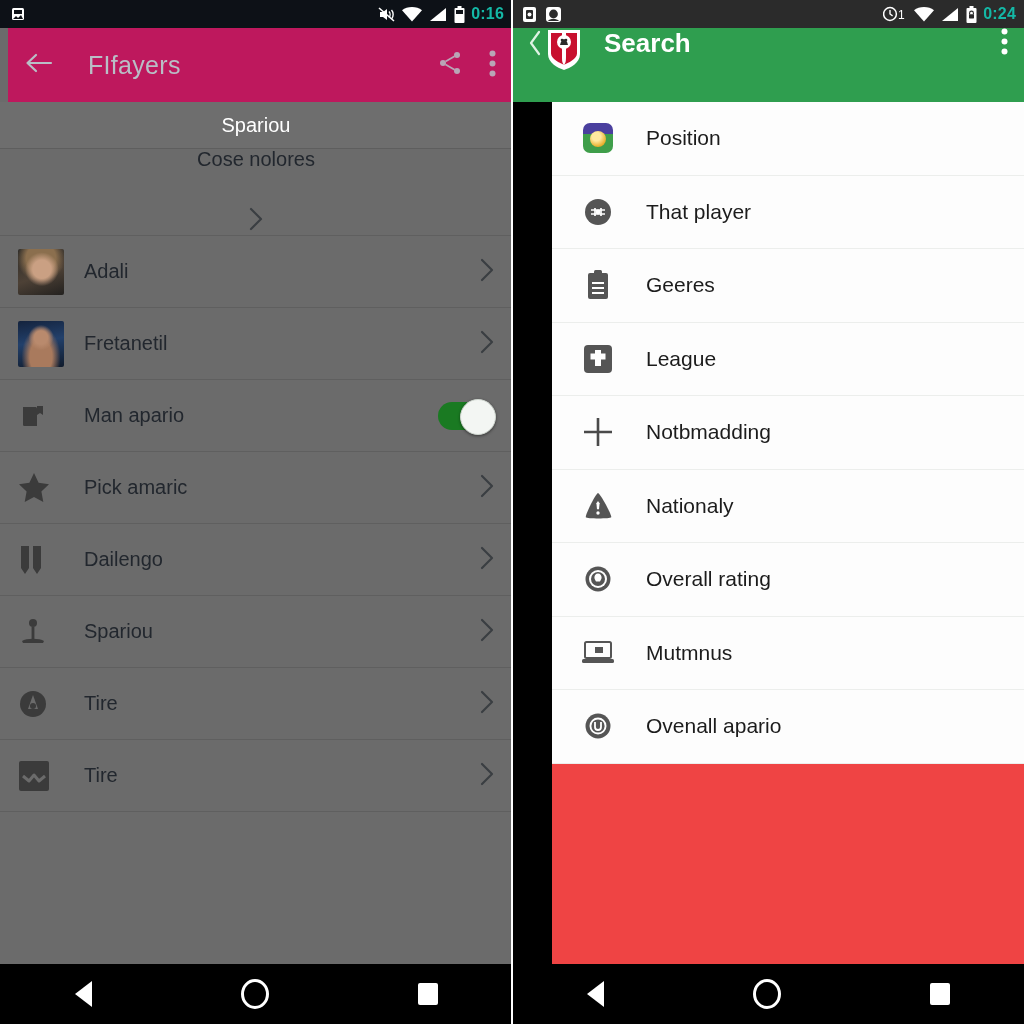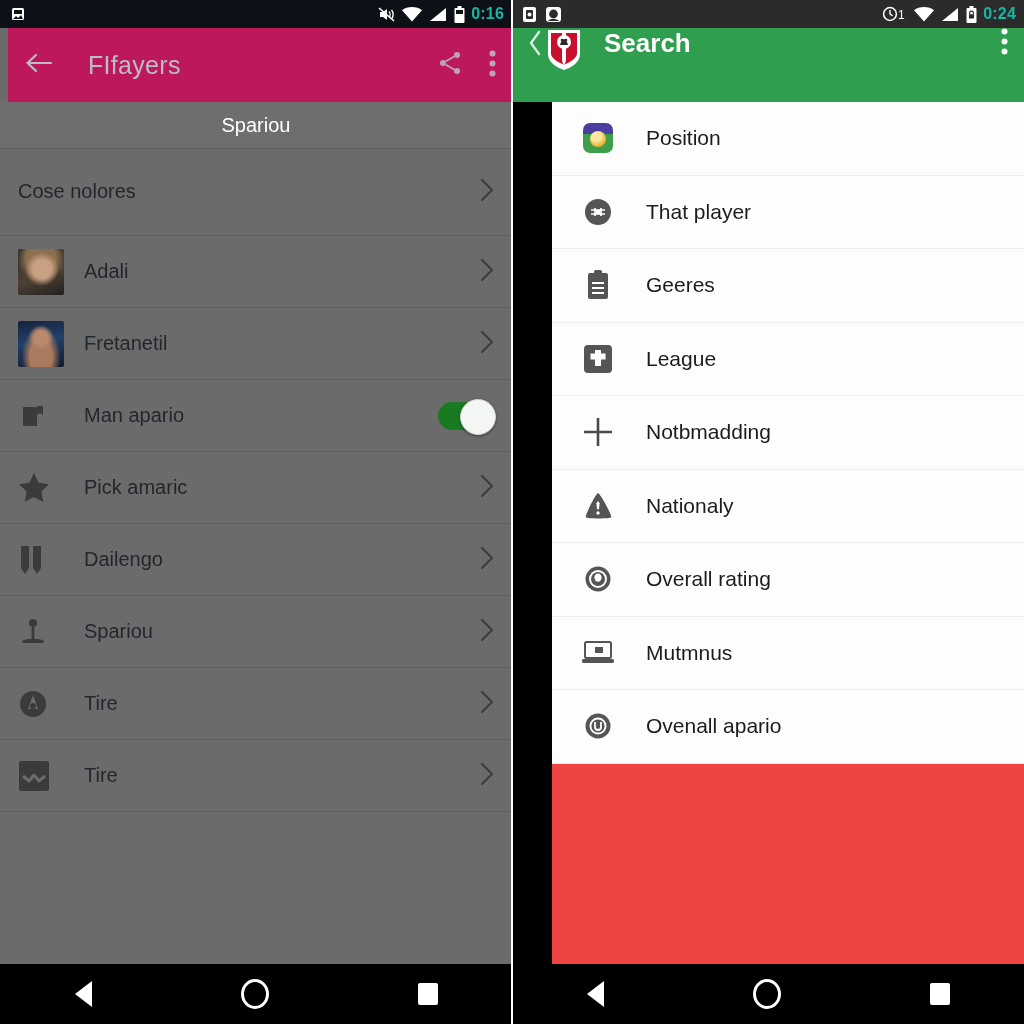--- a/index.html
+++ b/index.html
@@ -60,21 +60,21 @@
   }
   .lrow {
     position: relative;
     display: flex; align-items: center;
     height: 72px;
     padding: 0 18px 0 18px;
     box-sizing: border-box;
     border-bottom: 1px solid #5f5f5f;
     color: #1d2227;
   }
-  .lrow.tall { height: 88px; }
+  .lrow.tall { height: 88px; flex-direction: column; }
   .lrow .lico {
     width: 54px; min-width: 54px; height: 54px;
     display: flex; align-items: center; justify-content: flex-start;
   }
   .lrow .label { font-size: 20px; margin-left: 12px; flex: 1 1 auto; color:#22272e; }
   .lrow.nolead .label { margin-left: 0; }
   .lrow .chev { opacity: .75; }
   .thumb {
     width: 46px; height: 46px; border-radius: 2px; overflow: hidden;
     position: relative; background: #3b3b3b;

